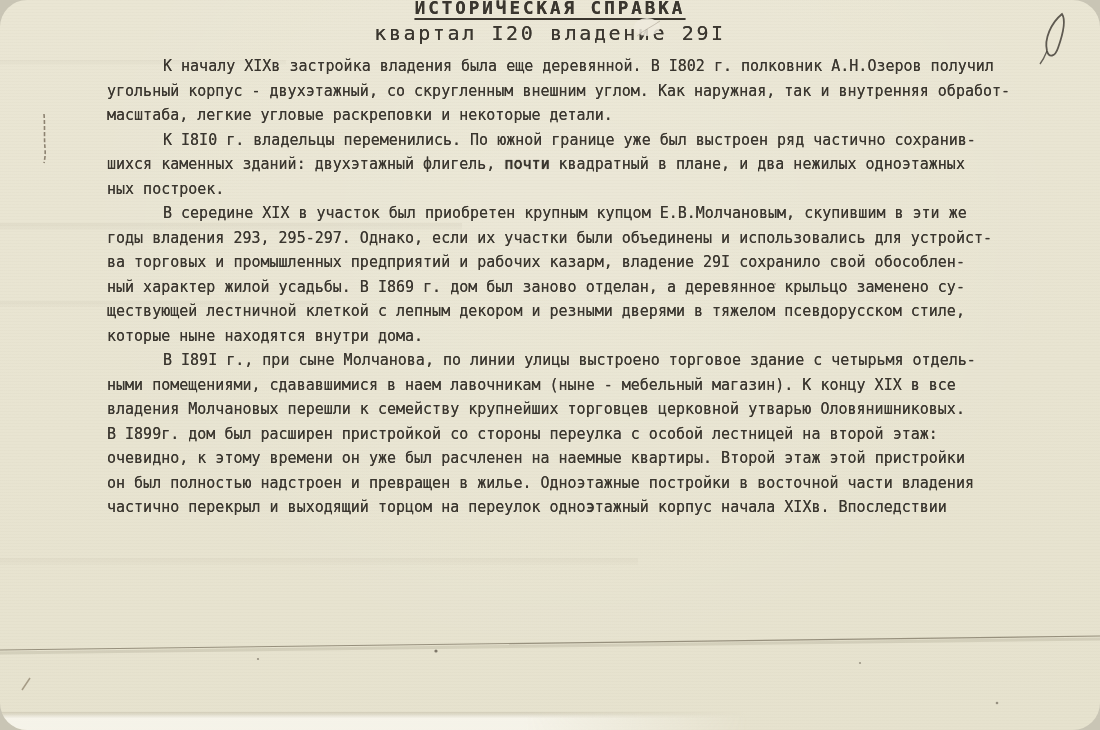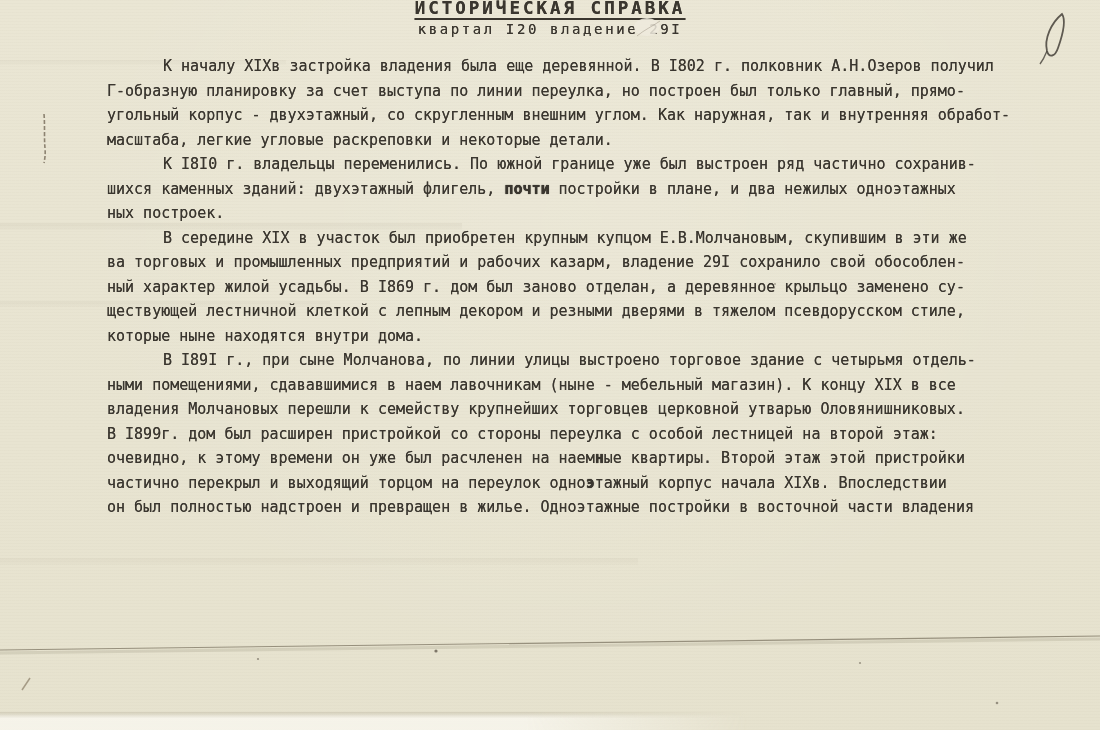--- a/index.html
+++ b/index.html
@@ -10,20 +10,21 @@
   .paper {
     position: relative;
     width: 1100px;
     height: 730px;
     overflow: hidden;
     background:
       radial-gradient(ellipse at 52% 30%, rgba(255,255,255,0.10), rgba(255,255,255,0) 65%),
       linear-gradient(176deg, #eae6d4 0%, #e8e4d1 55%, #e6e2ce 100%);
     font-family: "DejaVu Sans Mono", "Liberation Mono", monospace;
     color: var(--ink, #3a362f);
+    border-radius: 27px;
   }
   
   .texture {
     position: absolute;
     inset: 0;
     pointer-events: none;
     background-image:
       linear-gradient(rgba(110,100,80,.07), rgba(110,100,80,.02)),
       linear-gradient(rgba(110,100,80,.06), rgba(110,100,80,.02)),
       linear-gradient(rgba(110,100,80,.05), rgba(110,100,80,.02)),
@@ -46,21 +47,21 @@
     font-size: 17.5px;
     font-weight: 700;
     letter-spacing: 3px;
     text-decoration: underline;
     text-decoration-thickness: 1.5px;
     text-underline-offset: 4px;
     text-shadow: 0 0 0.6px rgba(52,48,41,.9);
   }
   .doc-subtitle {
     margin-top: 2px;
-    font-size: 14px;
+    font-size: 20px;
     letter-spacing: 2.6px;
     text-shadow: 0 0 0.5px rgba(52,48,41,.8);
   }
   .doc-body {
     position: absolute;
     top: 54px;
     left: 63px;
     right: 10px;
     font-size: 15px;
     line-height: 24.5px;
@@ -68,21 +69,21 @@
     margin-left: 44px;
   }
   .line {
     white-space: nowrap;
     height: 24.5px;
   }
   .line.indent {
     padding-left: 56px;
   }
   .ink-bold {
-    font-weight: 700;
+    font-weight: 400;
     text-shadow: 0 0 1px rgba(40,36,30,.95), 0.4px 0 0 rgba(40,36,30,.8);
   }
   .marks {
     position: absolute;
     inset: 0;
     pointer-events: none;
   }
   .bottom-edge {
     position: absolute;
     left: 0;
@@ -103,44 +104,44 @@
   <div class="texture"></div>
 
   <header class="doc-header">
     <div class="doc-title">ИСТОРИЧЕСКАЯ СПРАВКА</div>
     <div class="doc-subtitle">квартал I20 владение 29I</div>
   </header>
 
   <main class="doc-body">
       <div>
         <div class="line indent"><span>К началу XIXв застройка владения была еще деревянной. В I802 г. полковник А.Н.Озеров получил</span></div>
-        <div class="line"><span>Г-образную планировку за счет выступа по линии переулка, но построен был только главный, прямо-</span></div>
         <div class="line"><span>угольный корпус - двухэтажный, со скругленным внешним углом. Как наружная, так и внутренняя обработ-</span></div>
         <div class="line"><span>масштаба, легкие угловые раскреповки и некоторые детали.</span></div>
       </div>
       <div>
         <div class="line indent"><span>К I8I0 г. владельцы переменились. По южной границе уже был выстроен ряд частично сохранив-</span></div>
-        <div class="line"><span>шихся каменных зданий: двухэтажный флигель, </span><span class="ink-bold">почти</span><span> постройки в плане, и два нежилых одноэтажных</span></div>
+        <div class="line"><span>шихся каменных зданий: двухэтажный флигель, </span><span class="ink-bold">почти</span><span> квадратный в плане, и два нежилых одноэтажных</span></div>
         <div class="line"><span>ных построек.</span></div>
       </div>
       <div>
         <div class="line indent"><span>В середине XIX в участок был приобретен крупным купцом Е.В.Молчановым, скупившим в эти же</span></div>
+        <div class="line"><span>годы владения 293, 295-297. Однако, если их участки были объединены и использовались для устройст-</span></div>
         <div class="line"><span>ва торговых и промышленных предприятий и рабочих казарм, владение 29I сохранило свой обособлен-</span></div>
         <div class="line"><span>ный характер жилой усадьбы. В I869 г. дом был заново отделан, а деревянное крыльцо заменено су-</span></div>
         <div class="line"><span>ществующей лестничной клеткой с лепным декором и резными дверями в тяжелом псевдорусском стиле,</span></div>
         <div class="line"><span>которые ныне находятся внутри дома.</span></div>
       </div>
       <div>
         <div class="line indent"><span>В I89I г., при сыне Молчанова, по линии улицы выстроено торговое здание с четырьмя отдель-</span></div>
         <div class="line"><span>ными помещениями, сдававшимися в наем лавочникам (ныне - мебельный магазин). К концу XIX в все</span></div>
         <div class="line"><span>владения Молчановых перешли к семейству крупнейших торговцев церковной утварью Оловянишниковых.</span></div>
         <div class="line"><span>В I899г. дом был расширен пристройкой со стороны переулка с особой лестницей на второй этаж:</span></div>
         <div class="line"><span>очевидно, к этому времени он уже был расчленен на наем</span><span class="ink-bold">н</span><span>ые квартиры. Второй этаж этой пристройки</span></div>
+        <div class="line"><span>он был полностью надстроен и превращен в жилье. Одноэтажные постройки в восточной части владения</span></div>
         <div class="line"><span>частично перекрыл и выходящий торцом на переулок одно</span><span class="ink-bold">э</span><span>тажный корпус начала XIXв. Впоследствии</span></div>
-        <div class="line"><span>он был полностью надстроен и превращен в жилье. Одноэтажные постройки в восточной части владения</span></div>
       </div>
     </main>
 
   <svg class="marks" width="1100" height="730" viewBox="0 0 1100 730">
 
     <ellipse cx="647" cy="27" rx="13" ry="9" fill="rgba(238,234,221,0.85)"></ellipse>
     <path d="M637 36 C644 30 653 26 660 21" fill="none" stroke="rgba(120,110,95,0.35)" stroke-width="1"></path>
 
     <path d="M1062 14 C1051 23 1044 39 1047 51 C1049 58 1055 57 1058 48 C1063 34 1066 20 1062 14 Z" fill="none" stroke="#45413a" stroke-width="1.8" opacity="0.85"></path>
     <path d="M1047 51 C1045 56 1043 60 1040 64" fill="none" stroke="#45413a" stroke-width="1.4" opacity="0.8"></path>

